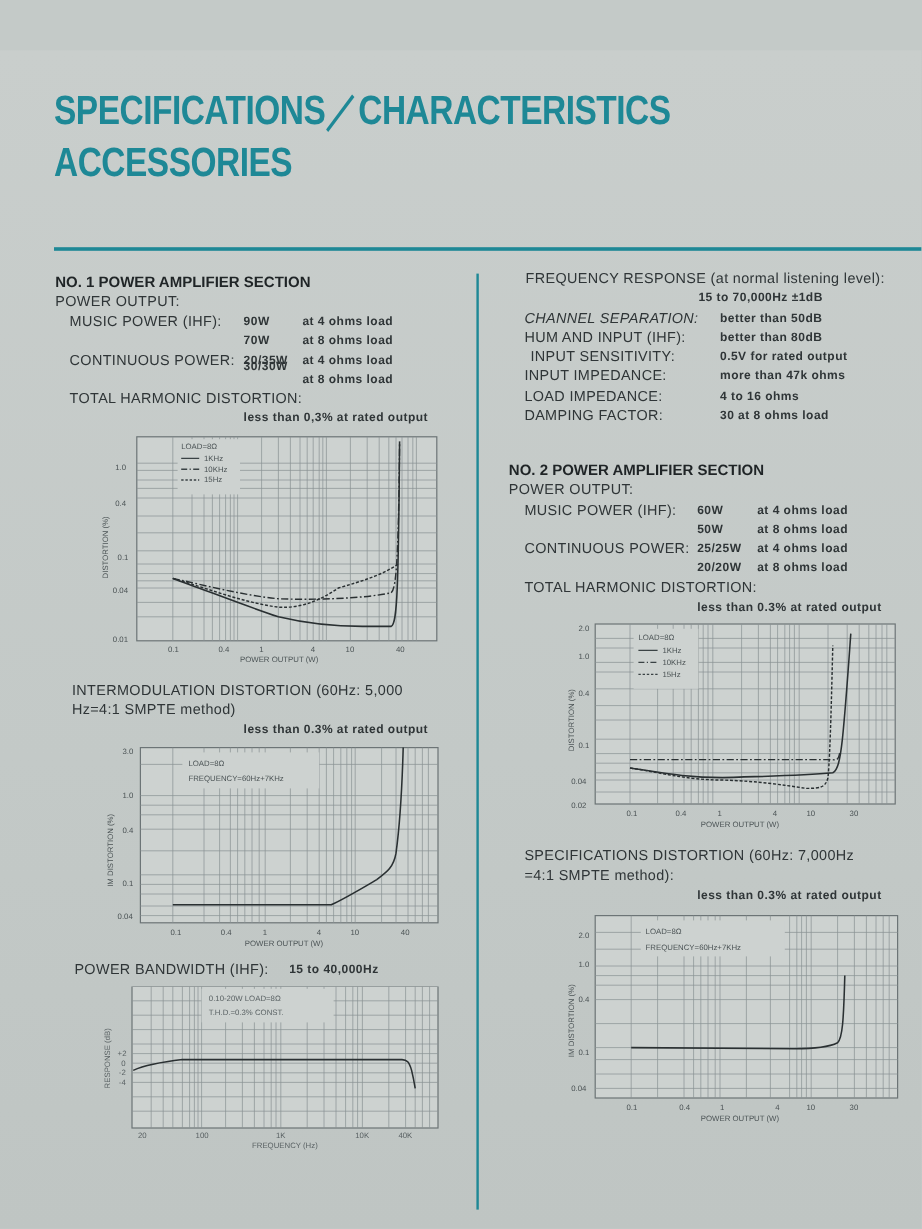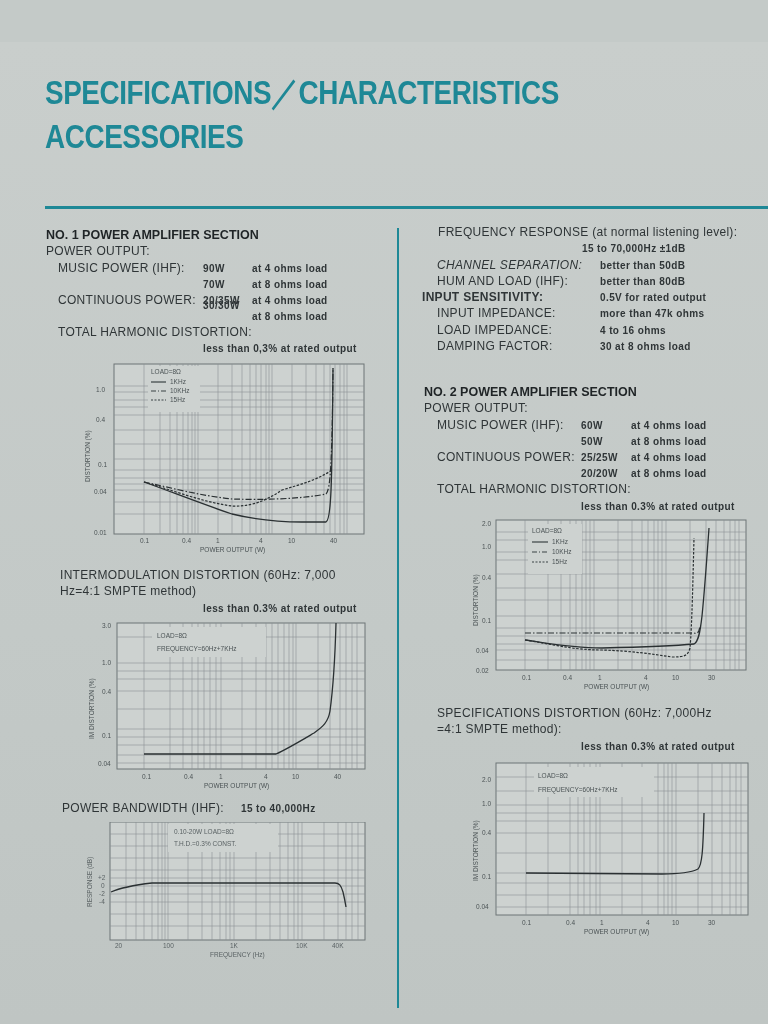--- a/index.html
+++ b/index.html
@@ -114,21 +114,21 @@
           <text x="248" y="181">40</text>
         <text x="118" y="190">POWER OUTPUT (W)</text>
         <text x="8" y="120" transform="rotate(-90 8 120)">DISTORTION (%)</text>
       </g>
       <path d="M62,120 C90,130 120,142 150,152 C175,158 200,160 220,160 L244,160 C249,158 250,130 251,6" fill="none" stroke="#2a3032" stroke-width="1.3"></path>
       <path d="M62,120 C90,126 120,134 150,137 C180,138 220,137 244,132 C248,128 250,110 251,6" fill="none" stroke="#2a3032" stroke-width="1.2" stroke-dasharray="6,2,1.5,2"></path>
       <path d="M62,120 C90,128 120,140 150,144 C170,145 185,138 200,128 C220,122 235,118 250,108" fill="none" stroke="#2a3032" stroke-width="1.2" stroke-dasharray="2.5,1.5"></path>
     </svg>
   </div>
 
-  <div class="line" style="left:60px;top:526px;">INTERMODULATION DISTORTION (60Hz: 7,000</div>
+  <div class="line" style="left:60px;top:526px;">INTERMODULATION DISTORTION (60Hz: 5,000</div>
   <div class="line" style="left:60px;top:542px;">Hz=4:1   SMPTE method)</div>
   <div class="small" style="left:203px;top:561px;">less than 0.3% at rated output</div>
 
   <div class="chart" style="left:82px;top:577px;">
     <svg width="290" height="175" viewBox="0 0 290 175">
       <rect x="35" y="4" width="248" height="146" fill="#cdd2d0" stroke="#6c7476" stroke-width="1"></rect>
       <g stroke="#8a9294" stroke-width="0.6">
         <line x1="62" y1="4" x2="62" y2="150"></line>
           <line x1="88" y1="4" x2="88" y2="150"></line>
           <line x1="101" y1="4" x2="101" y2="150"></line>
@@ -250,23 +250,23 @@
       </g>
       <path d="M31,70 C40,66 55,63 72,61 L255,61 C259,61 261,63 263,70 C264,74 265,79 266,85" fill="none" stroke="#2a3032" stroke-width="1.3"></path>
     </svg>
   </div>
 
   <div class="line" style="left:438px;top:183px;text-align:right;">FREQUENCY RESPONSE (at normal listening level):</div>
   <div class="small" style="left:582px;top:201px;">15 to 70,000Hz ±1dB</div>
 
   <div class="line" style="left:437px;top:216px;font-style:italic;">CHANNEL SEPARATION:</div>
   <div class="small" style="left:600px;top:218px;">better than 50dB</div>
-  <div class="line" style="left:437px;top:232px;">HUM AND LOAD (IHF):</div>
+  <div class="line" style="left:437px;top:232px;">HUM AND INPUT (IHF):</div>
   <div class="small" style="left:600px;top:234px;">better than 80dB</div>
-  <div class="line" style="left:422px;top:248px;font-weight:bold;">INPUT SENSITIVITY:</div>
+  <div class="line" style="left:442px;top:248px;">INPUT SENSITIVITY:</div>
   <div class="small" style="left:600px;top:250px;">0.5V for rated output</div>
   <div class="line" style="left:437px;top:264px;">INPUT IMPEDANCE:</div>
   <div class="small" style="left:600px;top:266px;">more than 47k ohms</div>
   <div class="line" style="left:437px;top:281px;">LOAD IMPEDANCE:</div>
   <div class="small" style="left:600px;top:283px;">4 to 16 ohms</div>
   <div class="line" style="left:437px;top:297px;">DAMPING FACTOR:</div>
   <div class="small" style="left:600px;top:299px;">30 at 8 ohms load</div>
 
   <div class="sec-head" style="left:424px;top:343px;">NO. 2 POWER AMPLIFIER SECTION</div>
   <div class="line" style="left:424px;top:359px;">POWER OUTPUT:</div>

